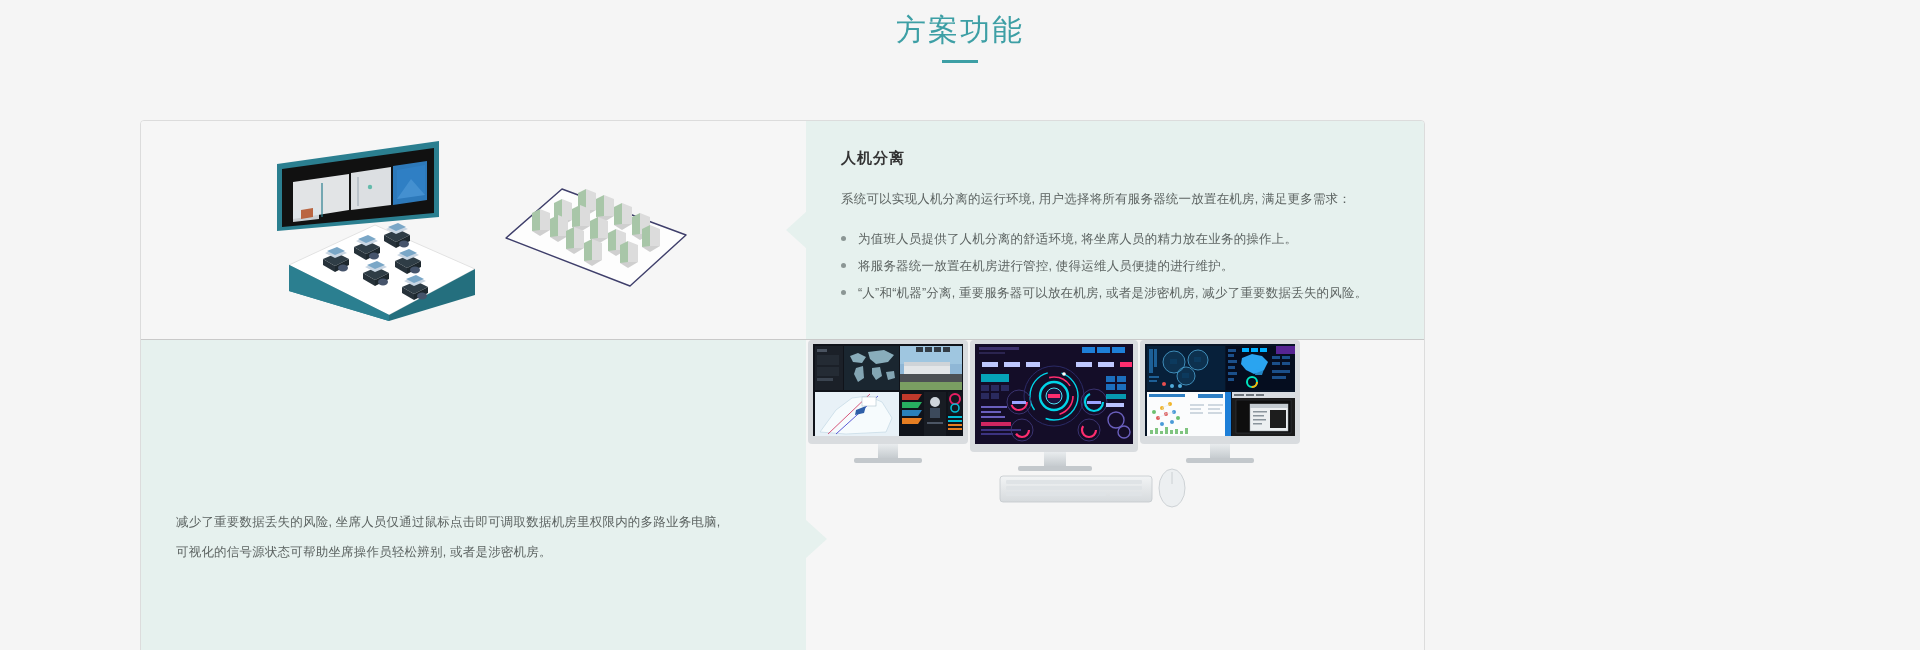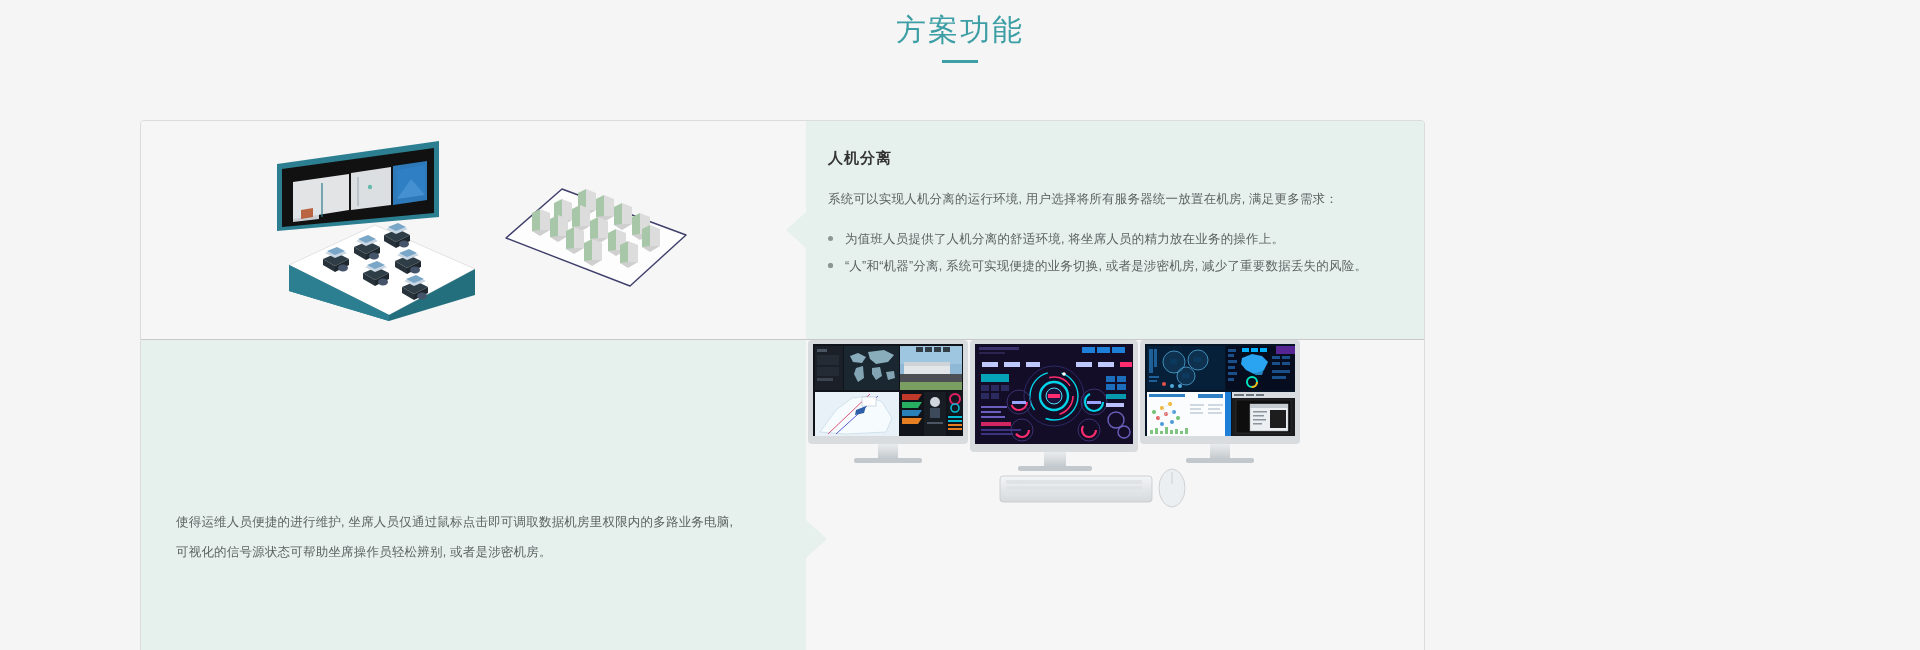--- a/index.html
+++ b/index.html
@@ -66,21 +66,21 @@
   .row2 .arrow {
     position: absolute; left: 665px; top: 180px;
     width: 0; height: 0;
     border-top: 19px solid transparent;
     border-bottom: 19px solid transparent;
     border-left: 21px solid #e6f1ee;
     z-index: 4;
   }
 
   
-  .block-tr { position: absolute; left: 22px; top: 27px; width: 560px; }
+  .block-tr { position: absolute; left: 35px; top: 27px; width: 560px; }
   .block-bl { position: absolute; left: 35px; top: 167px; width: 600px; }
 
   .feat-head {
     font-size: 15px; font-weight: bold; color: #333;
     letter-spacing: 1px; line-height: 20px;
     margin-bottom: 21px;
   }
   .feat-lead {
     font-size: 12.5px; color: #5d6462; line-height: 20px;
     letter-spacing: .2px;
@@ -279,33 +279,33 @@
       </div>
 
       <div class="arrow"></div>
 
       <div class="pane-right">
         <div class="block-tr">
           <div class="feat-head">人机分离</div>
           <div class="feat-lead">系统可以实现人机分离的运行环境, 用户选择将所有服务器统一放置在机房, 满足更多需求：</div>
           <ul class="feat-list">
             <li><span class="dot"></span><span>为值班人员提供了人机分离的舒适环境, 将坐席人员的精力放在业务的操作上。</span></li>
-            <li><span class="dot"></span></li>
-            <li><span class="dot"></span><span>“人”和“机器”分离, 系统可实现便捷的业务切换, 或者是涉密机房, 减少了重要数据丢失的风险。</span></li>
+            <li><span class="dot"></span><span>将服务器统一放置在机房进行管控, 使得运维人员便捷的进行维护。</span></li>
+            <li><span class="dot"></span><span>“人”和“机器”分离, 重要服务器可以放在机房, 或者是涉密机房, 减少了重要数据丢失的风险。</span></li>
           </ul>
         </div>
       </div>
     </div>
 
     <div class="hdivider"></div>
 
     <div class="row2">
       <div class="pane-left">
         <div class="block-bl">
-          <div class="para">使得运维人员便捷的进行维护, 坐席人员仅通过鼠标点击即可调取数据机房里权限内的多路业务电脑,</div>
+          <div class="para">减少了重要数据丢失的风险, 坐席人员仅通过鼠标点击即可调取数据机房里权限内的多路业务电脑,</div>
           <div class="para">可视化的信号源状态可帮助坐席操作员轻松辨别, 或者是涉密机房。</div>
         </div>
       </div>
 
       <div class="arrow"></div>
 
       <div class="pane-right">
         <svg class="monitors" viewBox="0 0 620 341">
           <defs>
             <linearGradient id="standGrad" x1="0" y1="0" x2="0" y2="1">

